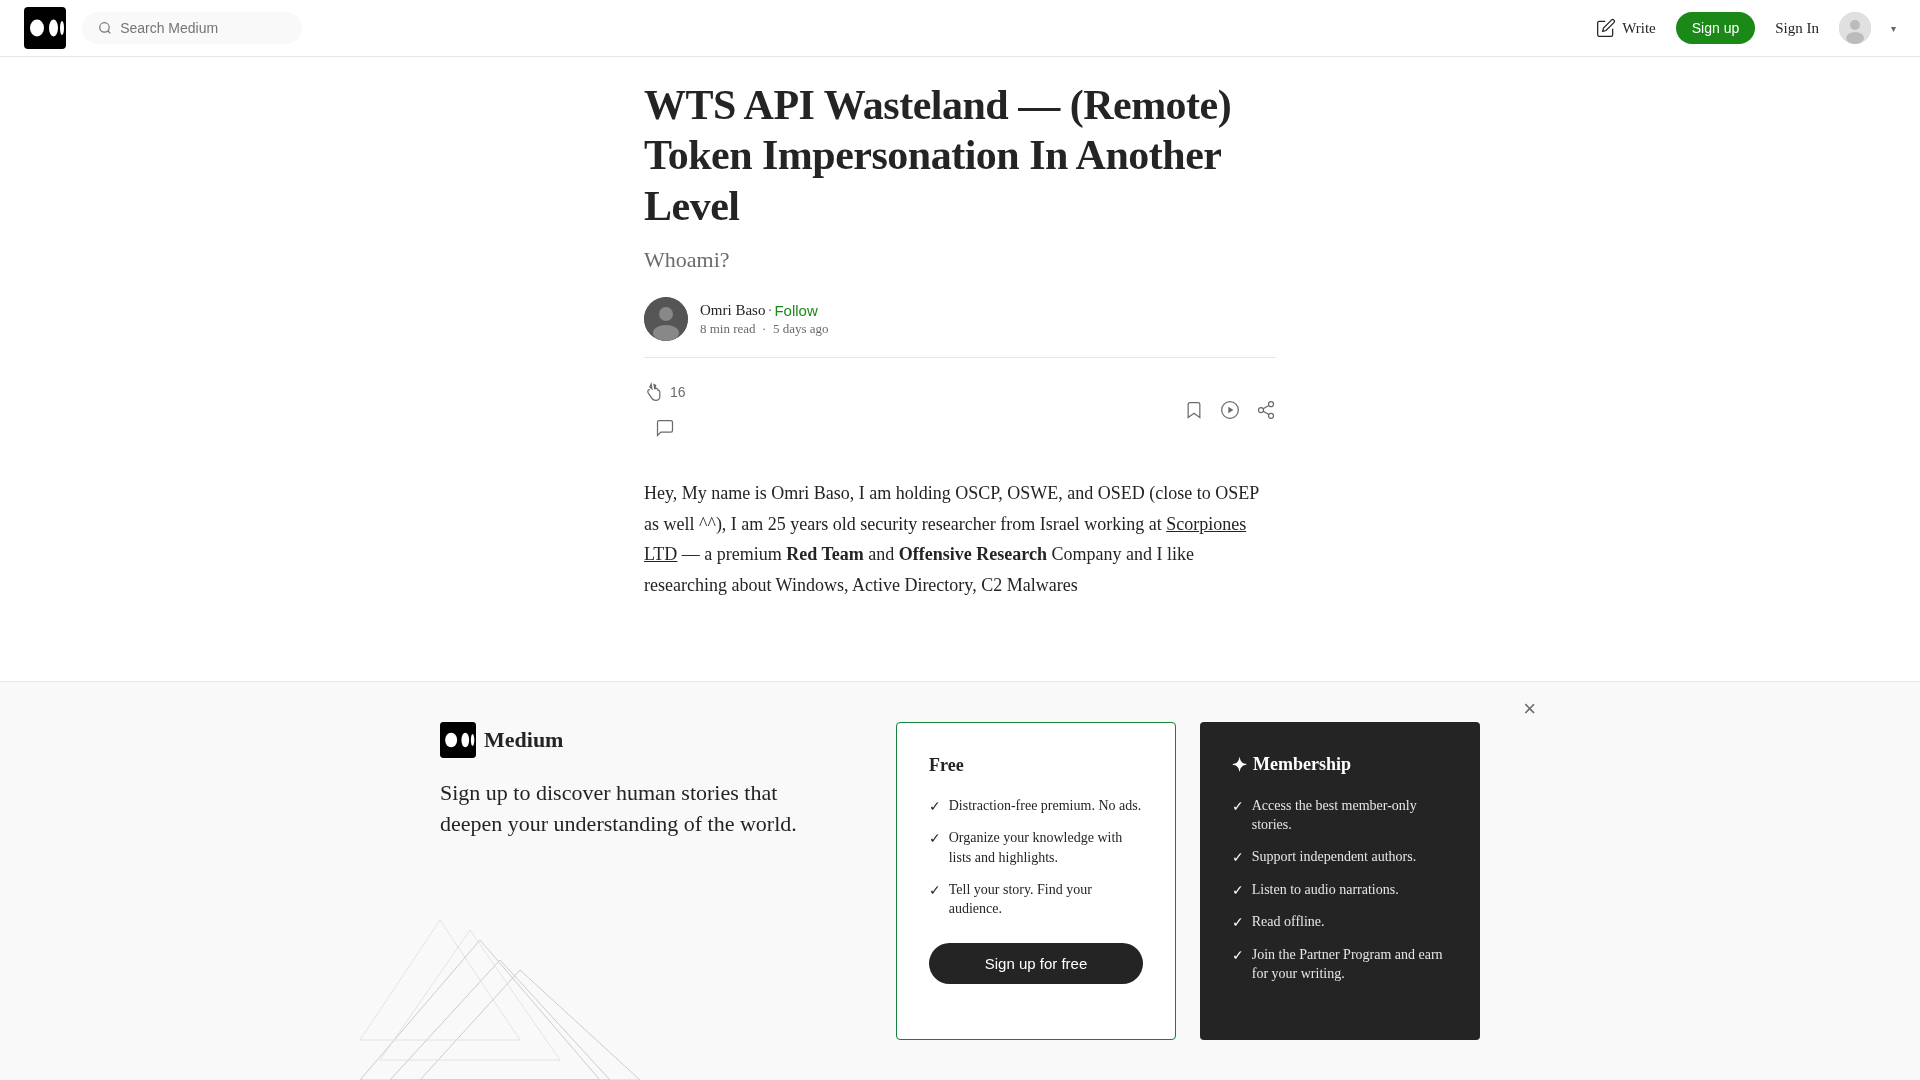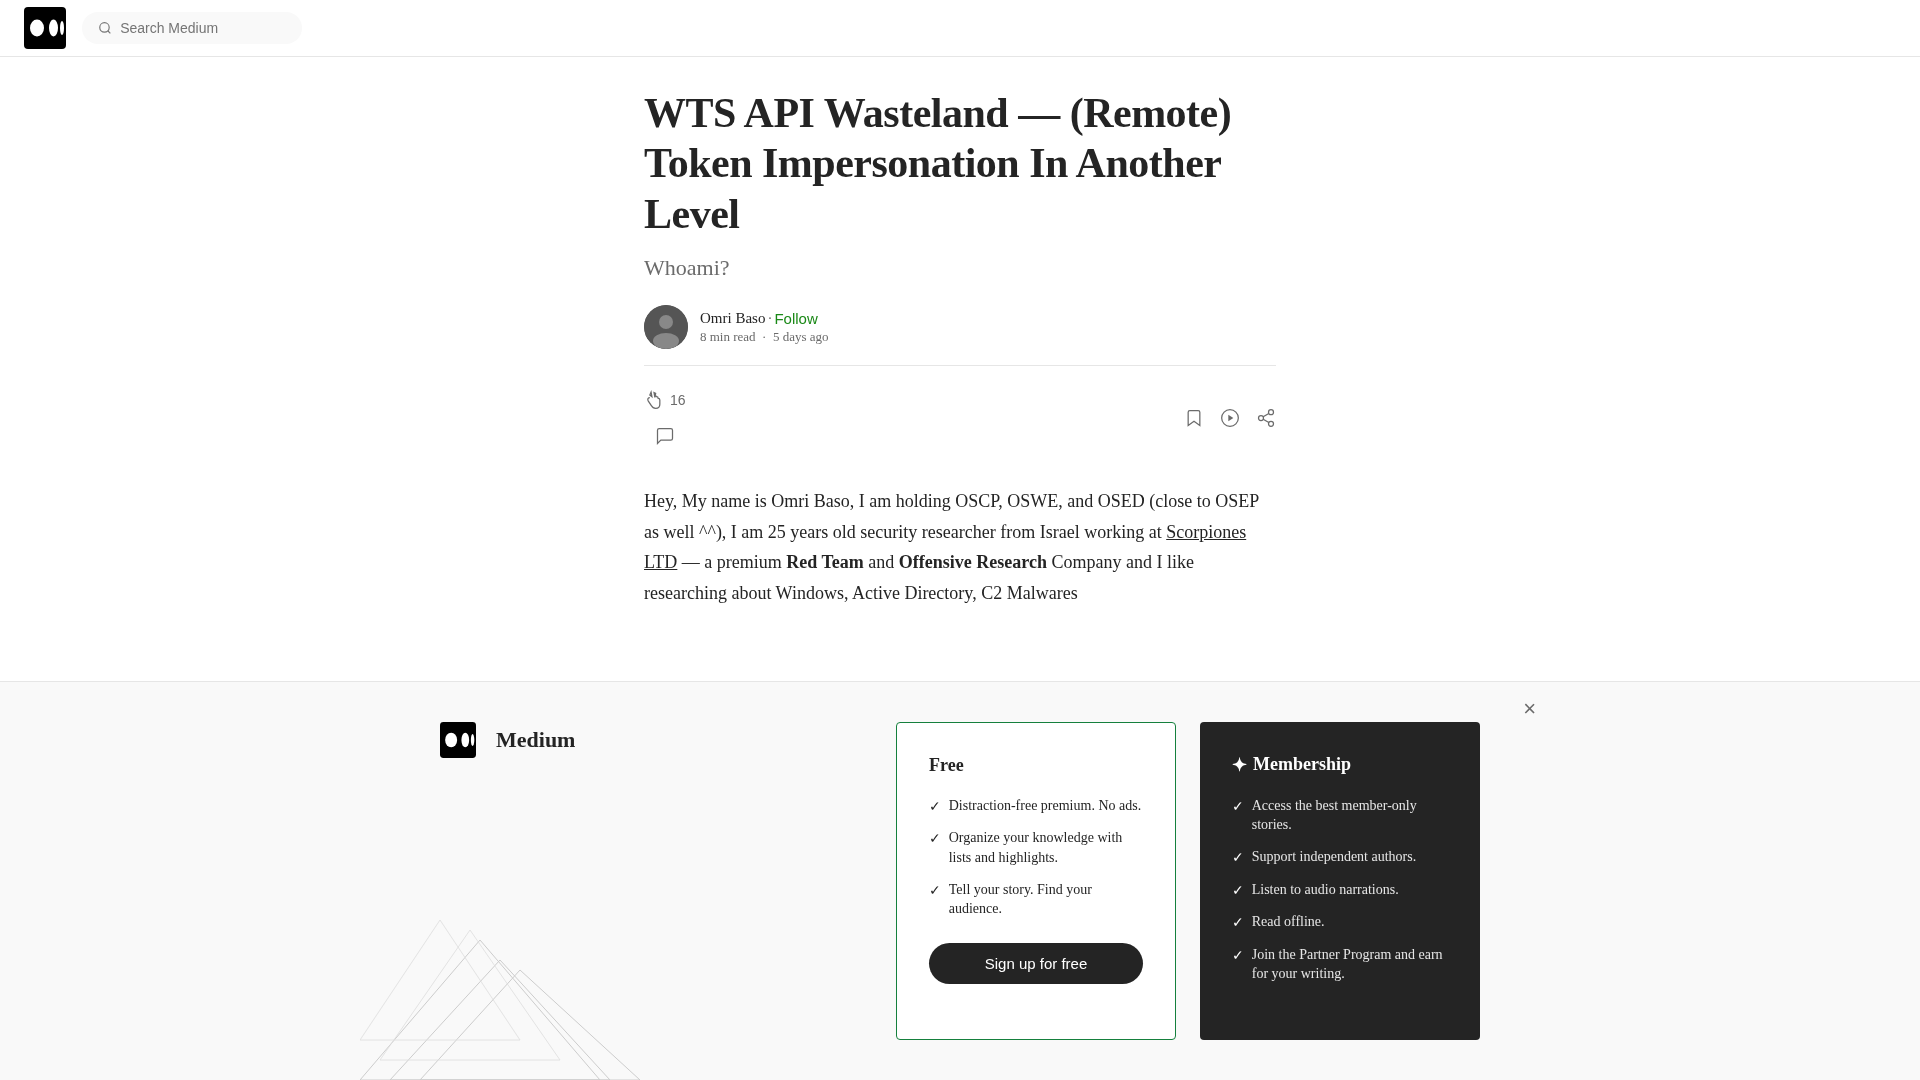--- a/index.html
+++ b/index.html
@@ -88,21 +88,21 @@
     }
     .nav-chevron {
       font-size: 10px;
       color: #666;
       cursor: pointer;
     }
 
     
     .main-content {
       max-width: 680px;
-      margin: 8px auto;
+      margin: 0 auto;
       padding: 80px 24px 0;
     }
 
     .article-title {
       font-size: 42px;
       font-weight: 700;
       line-height: 1.2;
       color: #242424;
       margin-bottom: 16px;
       font-family: Georgia, serif;
@@ -251,21 +251,21 @@
       gap: 24px;
       position: relative;
     }
     .overlay-left {
       flex: 1;
       padding-right: 40px;
     }
     .overlay-logo {
       display: flex;
       align-items: center;
-      gap: 20px;
+      gap: 8px;
       margin-bottom: 20px;
     }
     .overlay-logo-text {
       font-size: 22px;
       font-weight: 700;
       color: #242424;
     }
     .overlay-tagline {
       font-size: 22px;
       color: #242424;
@@ -406,20 +406,39 @@
       <ellipse cx="29.5" cy="21" rx="4.5" ry="8.5" fill="#fff"></ellipse>
       <ellipse cx="38" cy="21" rx="2" ry="7" fill="#fff"></ellipse>
     </svg>
   </div>
   <div class="nav-search">
     <svg width="16" height="16" viewBox="0 0 24 24" fill="none" stroke="#757575" stroke-width="2">
       <circle cx="11" cy="11" r="8"></circle>
         <line x1="21" y1="21" x2="16.65" y2="16.65"></line>
     </svg>
     <input type="text" placeholder="Search Medium" style="">
+  </div>
+  <div class="nav-right">
+    <a class="nav-write">
+      <svg width="20" height="20" viewBox="0 0 24 24" fill="none" stroke="#242424" stroke-width="1.5">
+        <path d="M11 4H4a2 2 0 0 0-2 2v14a2 2 0 0 0 2 2h14a2 2 0 0 0 2-2v-7"></path>
+        <path d="M18.5 2.5a2.121 2.121 0 0 1 3 3L12 15l-4 1 1-4 9.5-9.5z"></path>
+      </svg>
+      <span>Write</span>
+    </a>
+    <button class="btn-signup">Sign up</button>
+    <span class="nav-signin">Sign In</span>
+    <div class="nav-avatar">
+      <svg width="32" height="32" viewBox="0 0 32 32" fill="none">
+        <circle cx="16" cy="16" r="16" fill="#e0e0e0"></circle>
+        <circle cx="16" cy="13" r="5" fill="#bbb"></circle>
+        <ellipse cx="16" cy="26" rx="9" ry="6" fill="#bbb"></ellipse>
+      </svg>
+    </div>
+    <span class="nav-chevron">▾</span>
   </div>
 </nav>
 
 <main class="main-content">
   <h1 class="article-title">WTS API Wasteland — (Remote) Token Impersonation In Another Level</h1>
   <p class="article-subtitle">Whoami?</p>
 
   <div class="author-row">
     <div class="author-avatar">
       <svg viewBox="0 0 44 44" fill="none">
@@ -509,20 +528,21 @@
     <div class="overlay-left">
       <div class="overlay-logo">
         <svg width="36" height="36" viewBox="0 0 42 42">
           <rect width="42" height="42" rx="4" fill="#000"></rect>
           <ellipse cx="13" cy="21" rx="7" ry="8.5" fill="#fff"></ellipse>
           <ellipse cx="29.5" cy="21" rx="4.5" ry="8.5" fill="#fff"></ellipse>
           <ellipse cx="38" cy="21" rx="2" ry="7" fill="#fff"></ellipse>
         </svg>
         <span class="overlay-logo-text">Medium</span>
       </div>
+      <p class="overlay-tagline">Sign up to discover human stories that deepen your understanding of the world.</p>
     </div>
 
     <div class="free-card">
       <div class="free-card-title">Free</div>
       <ul class="free-list">
         <li>
           <span class="check-icon">✓</span>
           <span>Distraction-free premium. No ads.</span>
         </li>
         <li>

